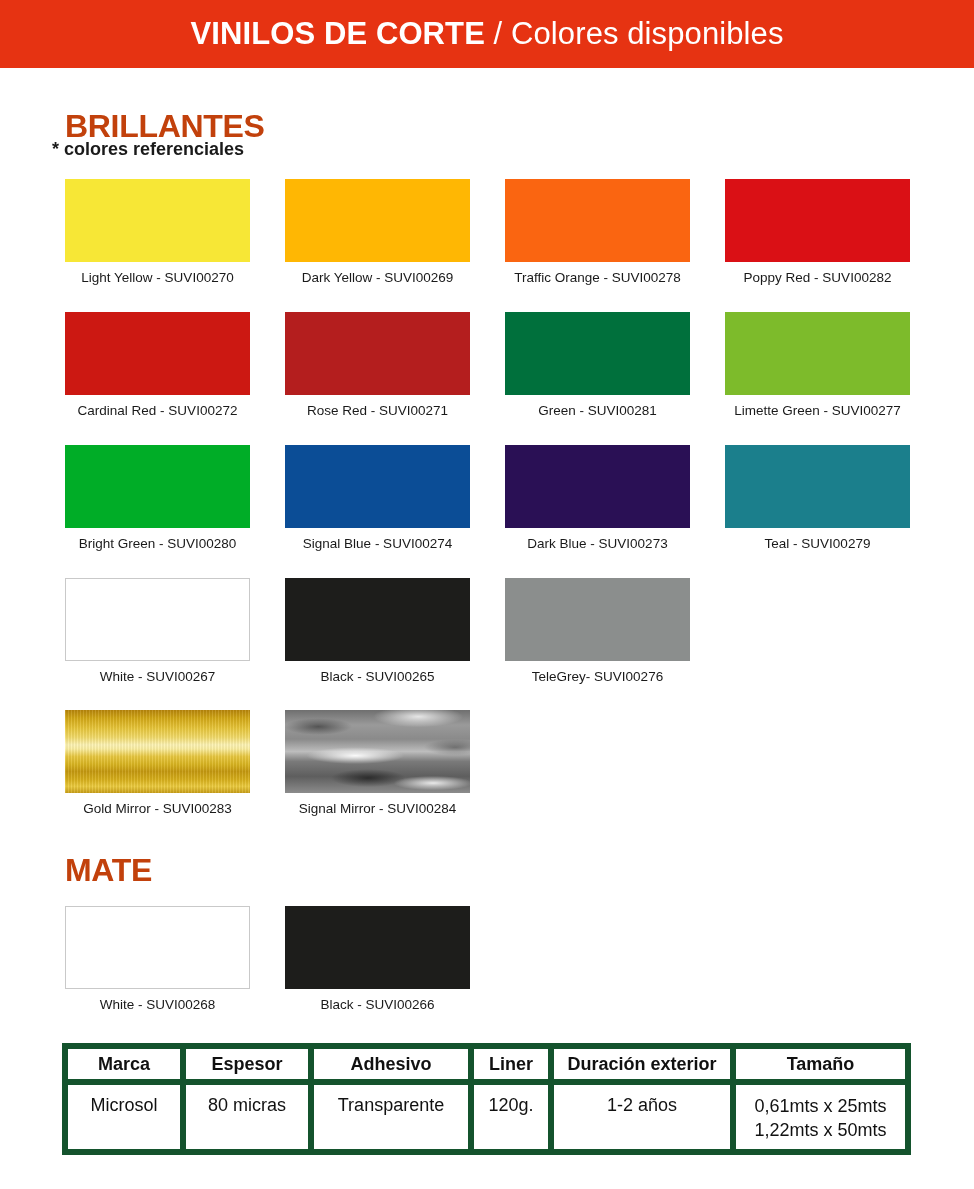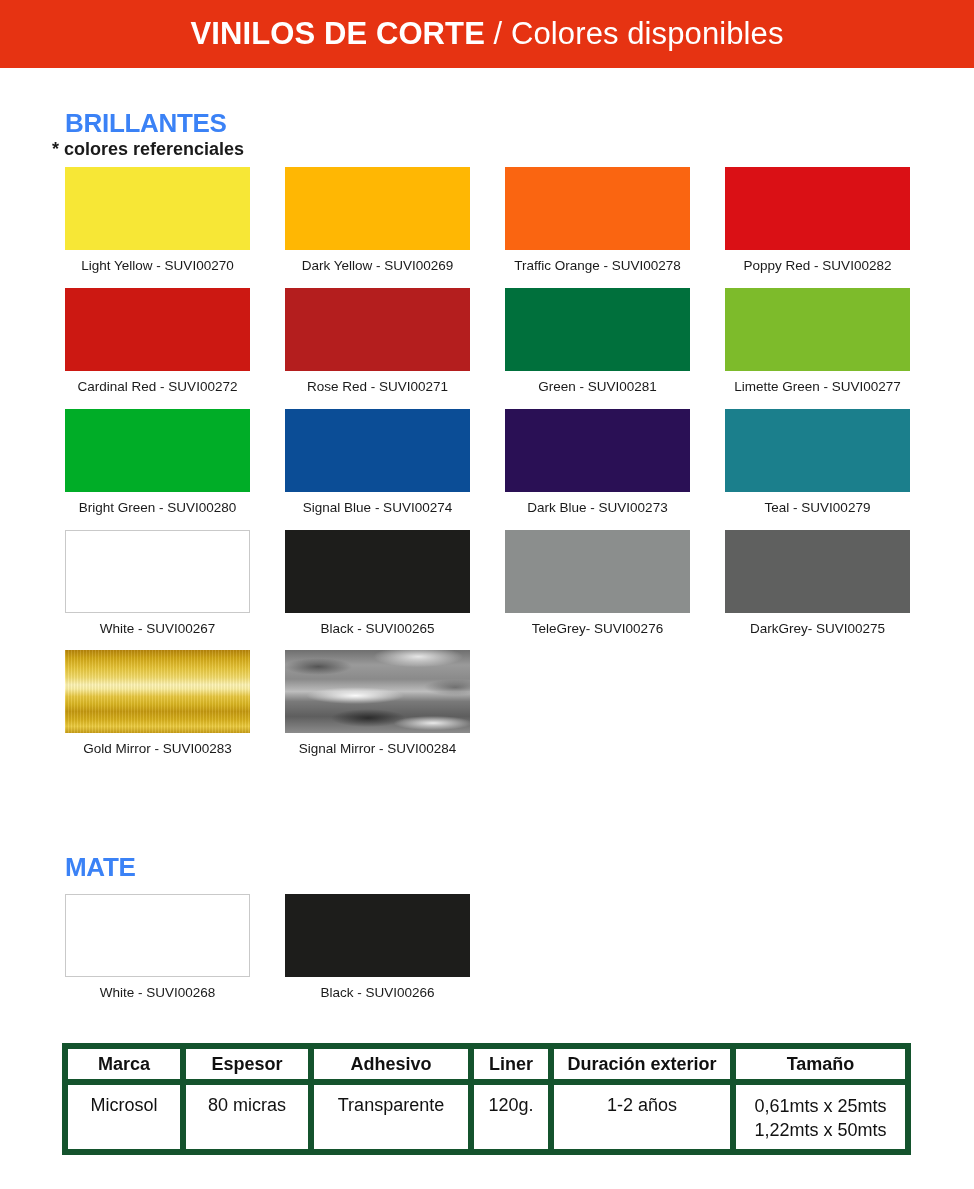--- a/index.html
+++ b/index.html
@@ -40,23 +40,23 @@
   .header-title .bold {
     font-weight: bold;
   }
   .header-title .light {
     font-weight: normal;
   }
 
   
   .section-heading {
     position: absolute;
-    font-size: 26px;
+    font-size: 32px;
     font-weight: bold;
-    color: #3b82f6;
+    color: #c2410c;
     letter-spacing: -0.3px;
   }
   .section-note {
     position: absolute;
     font-size: 18px;
     font-weight: bold;
     color: #1a1a1a;
   }
 
   
@@ -68,20 +68,21 @@
   .swatch-row {
     display: flex;
     gap: 35px;
     margin-bottom: 0;
   }
   .swatch-cell {
     width: 185px;
     display: flex;
     flex-direction: column;
     align-items: center;
+    margin-top: 12px;
   }
   .swatch-chip {
     width: 185px;
     height: 83px;
     display: block;
   }
   .swatch-chip.bordered {
     border: 1px solid #c9c9c9;
   }
   .swatch-label {
@@ -243,24 +244,20 @@
           <div class="swatch-chip bordered" style="background: rgb(255, 255, 255);"></div>
           <div class="swatch-label">White - SUVI00267</div>
         </div>
         <div class="swatch-cell">
           <div class="swatch-chip" style="background: rgb(29, 29, 27);"></div>
           <div class="swatch-label">Black - SUVI00265</div>
         </div>
         <div class="swatch-cell">
           <div class="swatch-chip" style="background: rgb(139, 142, 141);"></div>
           <div class="swatch-label">TeleGrey- SUVI00276</div>
-        </div>
-        <div class="swatch-cell">
-          <div class="swatch-chip" style="background: rgb(95, 96, 95);"></div>
-          <div class="swatch-label">DarkGrey- SUVI00275</div>
         </div>
       </div>
       <div class="swatch-row">
         <div class="swatch-cell">
           <div class="swatch-chip chip-gold-mirror"></div>
           <div class="swatch-label">Gold Mirror - SUVI00283</div>
         </div>
         <div class="swatch-cell">
           <div class="swatch-chip chip-silver-mirror"></div>
           <div class="swatch-label">Signal Mirror  - SUVI00284</div>

